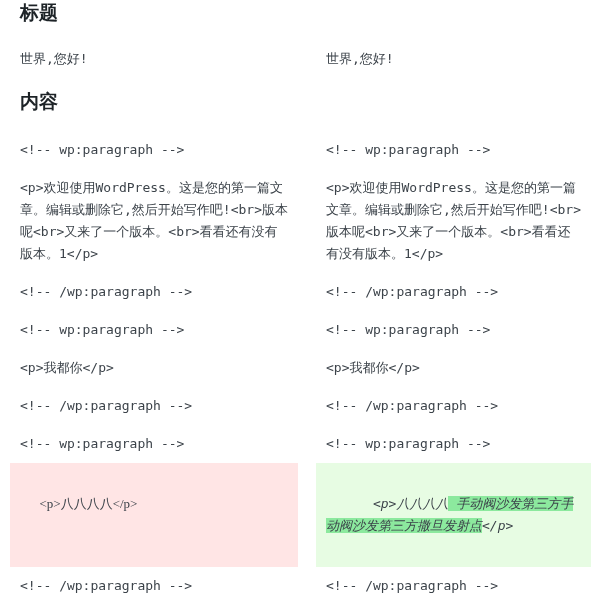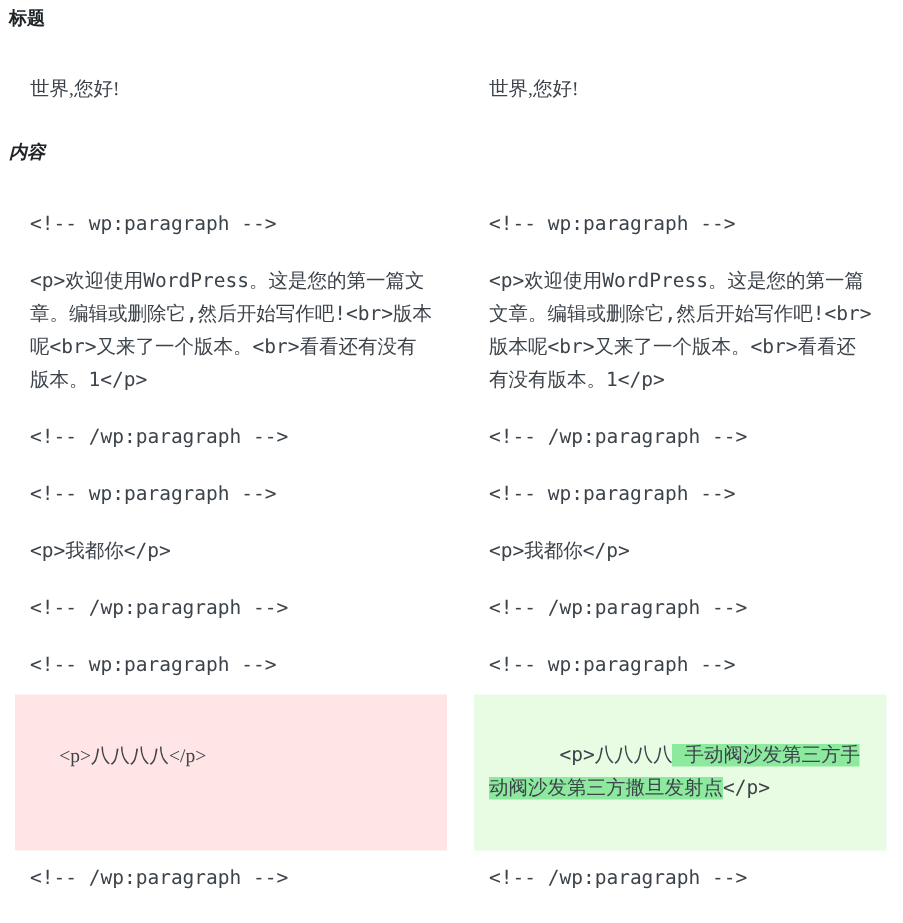--- a/index.html
+++ b/index.html
@@ -6,44 +6,44 @@
   html, body {
     width: 602px; height: 615px; overflow: hidden;
     background: #ffffff;
   }
   body {
     font-family: "DejaVu Sans Mono", monospace;
     color: var(--text-color, #3c434a);
   }
   h3.diff-heading {
     font-family: "Liberation Sans", "DejaVu Sans", sans-serif;
-    font-size: 12px; line-height: 15px; font-weight: bold;
+    font-size: 19px; line-height: 15px; font-weight: bold;
     color: var(--heading-color, #1d2327);
-    padding-left: 6px;
+    padding-left: 20px;
   }
   .heading-title   { margin-top: 5px; }
-  .heading-content { margin-top: 16px; font-style: italic; }
+  .heading-content { margin-top: 16px; }
   .diff-table {
     display: grid;
     grid-template-columns: 288px 275px;
     column-gap: 18px;
     margin: 0 11px 0 10px;
   }
-  .title-table   { margin-top: 20px; font-family: Liberation Serif, serif; }
+  .title-table   { margin-top: 20px; }
   .content-table { margin-top: 22px; }
   .cell {
     font-size: 13px;
     line-height: 22px;
     padding: 8px 10px;
     overflow-wrap: break-word;
     word-break: break-word;
     white-space: pre-wrap;
   }
   .cell.deleted { background: var(--deleted-line-bg, #ffe5e5); font-family: Liberation Serif, serif; }
-  .cell.added   { background: var(--added-line-bg, #e7fce3); }
+  .cell.added   { background: var(--added-line-bg, #e7fce3); font-style: italic; }
   .cell.added .ins { background: var(--inserted-text-bg, #8ce99e); }
 </style>
 </head>
 <body>
 
 <div>
 
   <h3 class="diff-heading heading-title">标题</h3>
 
   <div class="diff-table title-table">

